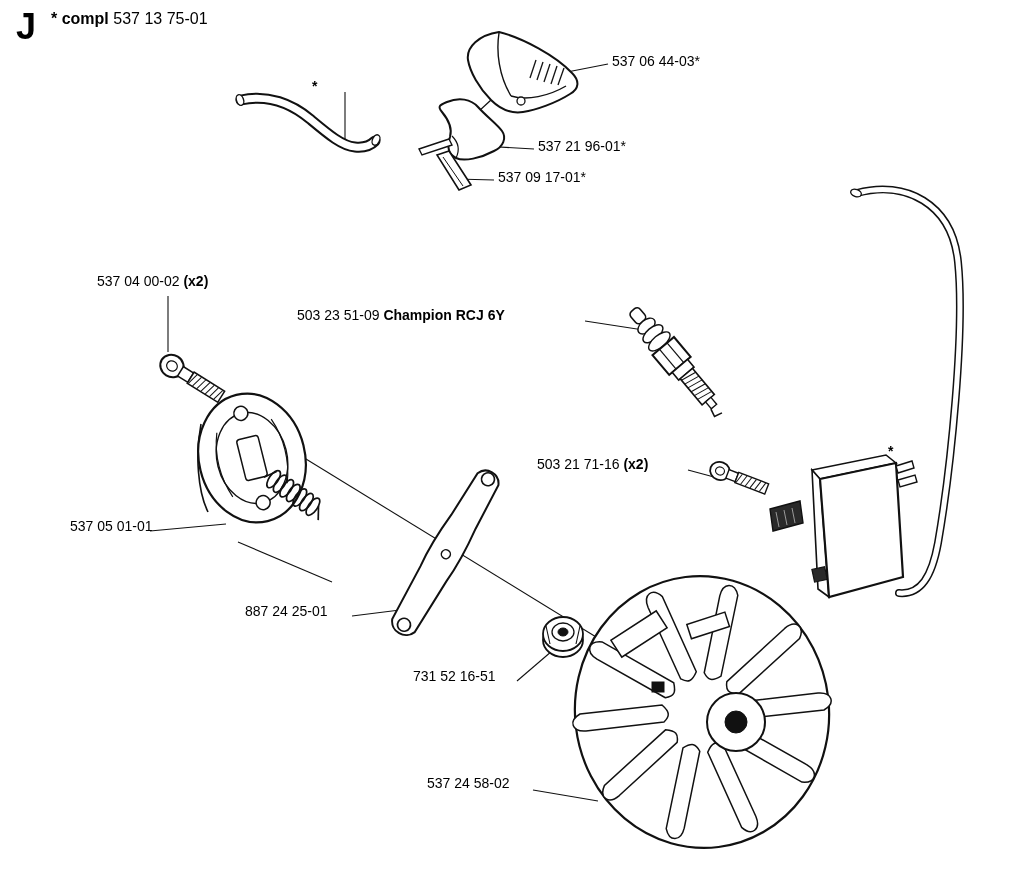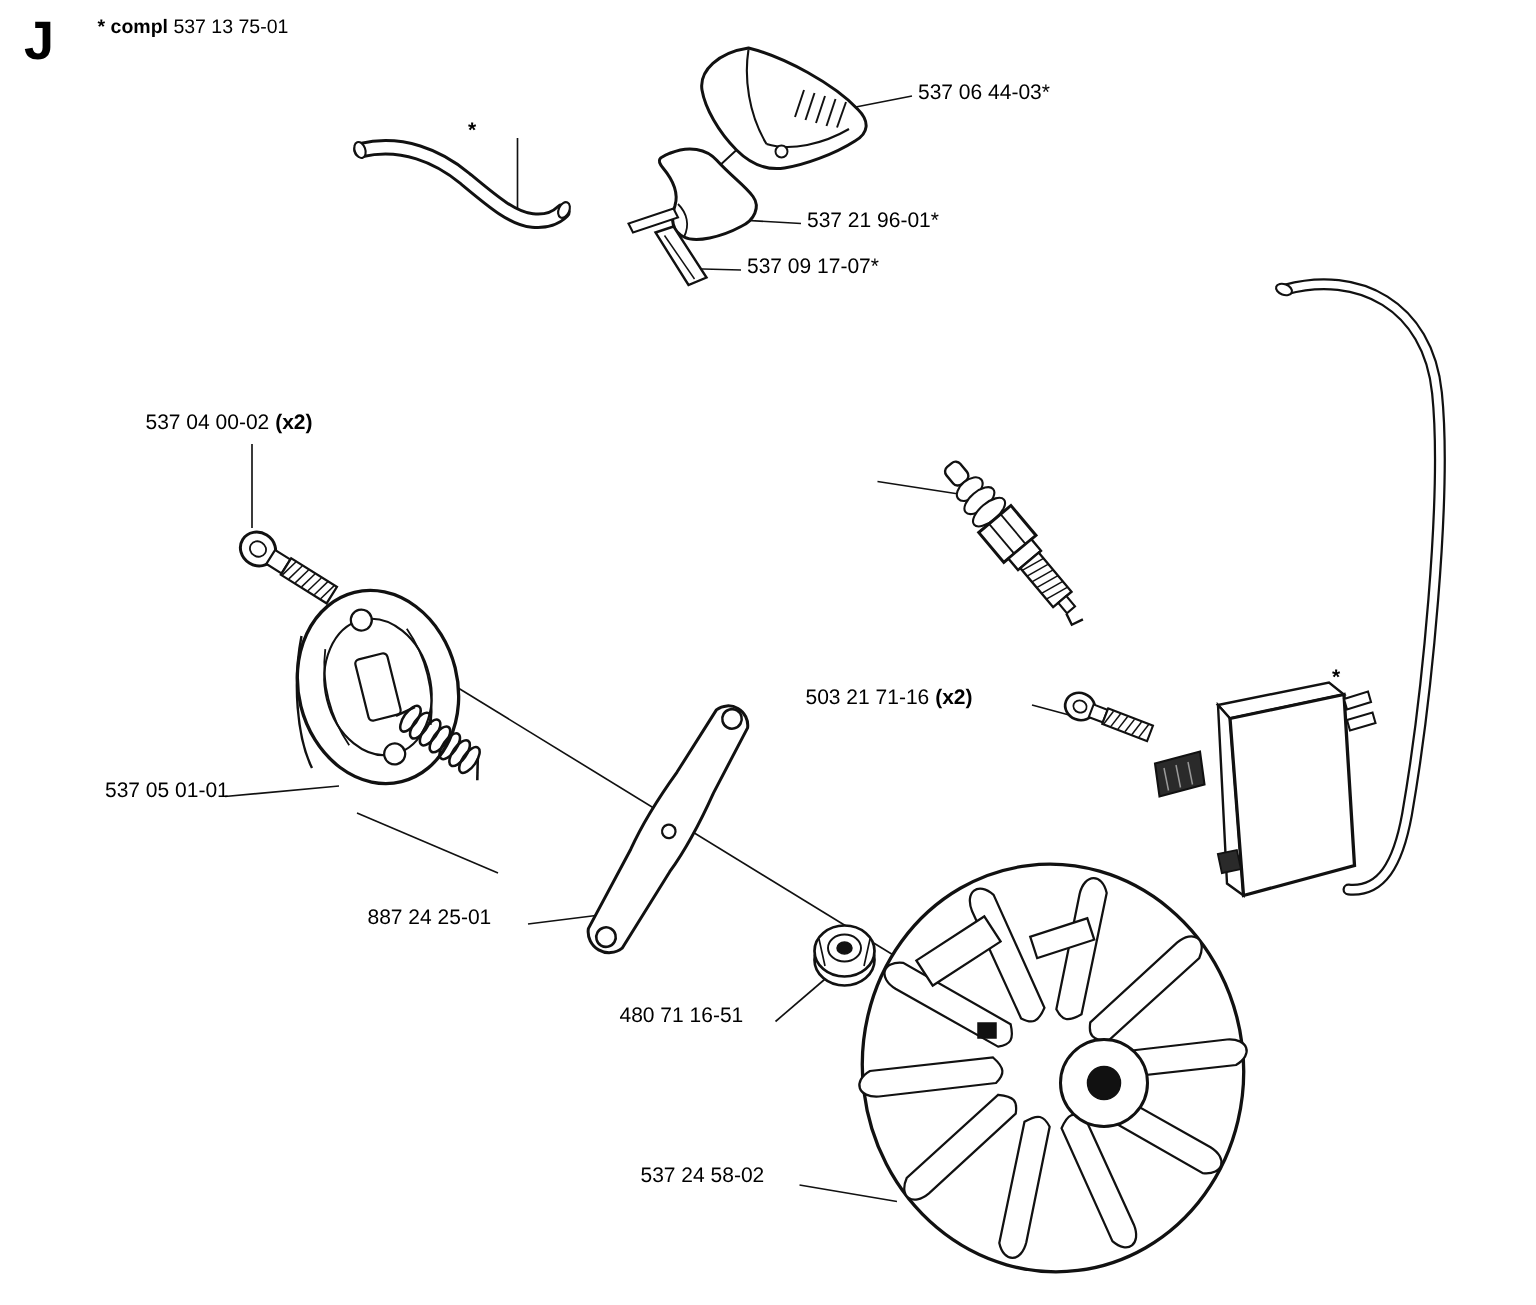--- a/index.html
+++ b/index.html
@@ -1,19 +1,19 @@
 <!DOCTYPE html>
 <html><head>
 <meta charset="utf-8">
 <style>
   html,body{margin:0;padding:0;background:#fff;}
   #page{position:relative;width:1024px;height:870px;background:#fff;overflow:hidden;
         font-family:"Liberation Sans", sans-serif;color:#000;}
   .hdr-letter{position:absolute;left:16px;top:6px;font-size:36px;font-weight:bold;}
-  .hdr-note{position:absolute;left:65px;top:10px;font-size:13px;white-space:nowrap;}
+  .hdr-note{position:absolute;left:51px;top:10px;font-size:16px;white-space:nowrap;}
   .lbl{position:absolute;font-size:14px;white-space:nowrap;}
   .b{font-weight:bold;}
   #drawing{position:absolute;left:0;top:0;}
 </style>
 </head>
 <body>
 
 <div id="page">
 
   <svg id="drawing" width="1024" height="870" viewBox="0 0 1024 870" xmlns="http://www.w3.org/2000/svg">
@@ -209,35 +209,39 @@
 
   <div class="hdr-letter">J</div>
   <div class="hdr-note">
     <span class="b">*</span>
     <span class="b">compl</span>
     <span>537 13 75-01</span>
   </div>
 
   <div class="lbl" style="left:612px;top:53px">537 06 44-03*</div>
   <div class="lbl" style="left:538px;top:138px">537 21 96-01*</div>
-  <div class="lbl" style="left:498px;top:169px">537 09 17-07*</div>
+  <div class="lbl" style="left:498px;top:169px">537 09 17-01*</div>
 
   <div class="lbl" style="left:97px;top:273px">
     <span>537 04 00-02</span>
     <span class="b">(x2)</span>
   </div>
 
+  <div class="lbl" style="left:297px;top:307px">
+    <span>503 23 51-09</span>
+    <span class="b">Champion RCJ 6Y</span>
+  </div>
 
   <div class="lbl" style="left:70px;top:518px">537 05 01-01</div>
 
   <div class="lbl" style="left:537px;top:456px">
     <span>503 21 71-16</span>
     <span class="b">(x2)</span>
   </div>
 
   <div class="lbl" style="left:245px;top:603px">887 24 25-01</div>
-  <div class="lbl" style="left:413px;top:668px">480 71 16-51</div>
+  <div class="lbl" style="left:413px;top:668px">731 52 16-51</div>
   <div class="lbl" style="left:427px;top:775px">537 24 58-02</div>
 
   <div class="lbl b" style="left:312px;top:78px">*</div>
   <div class="lbl b" style="left:888px;top:443px">*</div>
 
 </div>
 
 </body></html>

